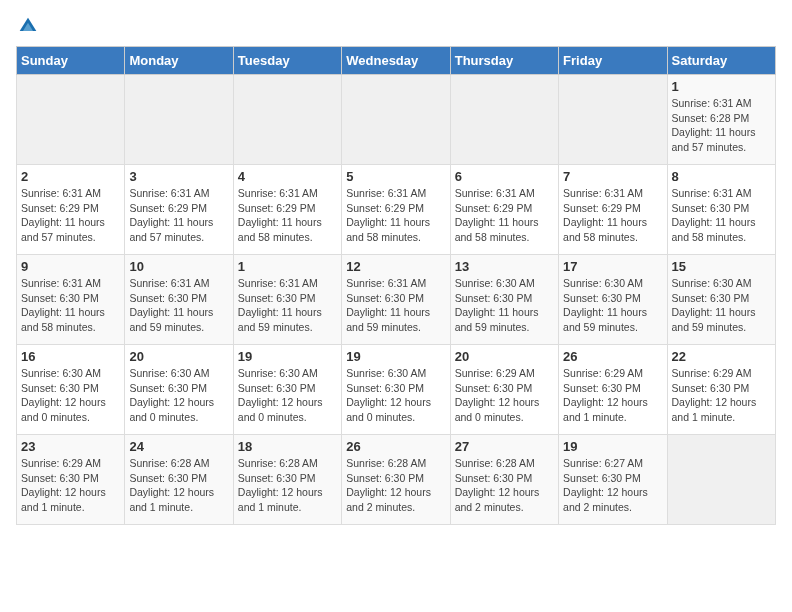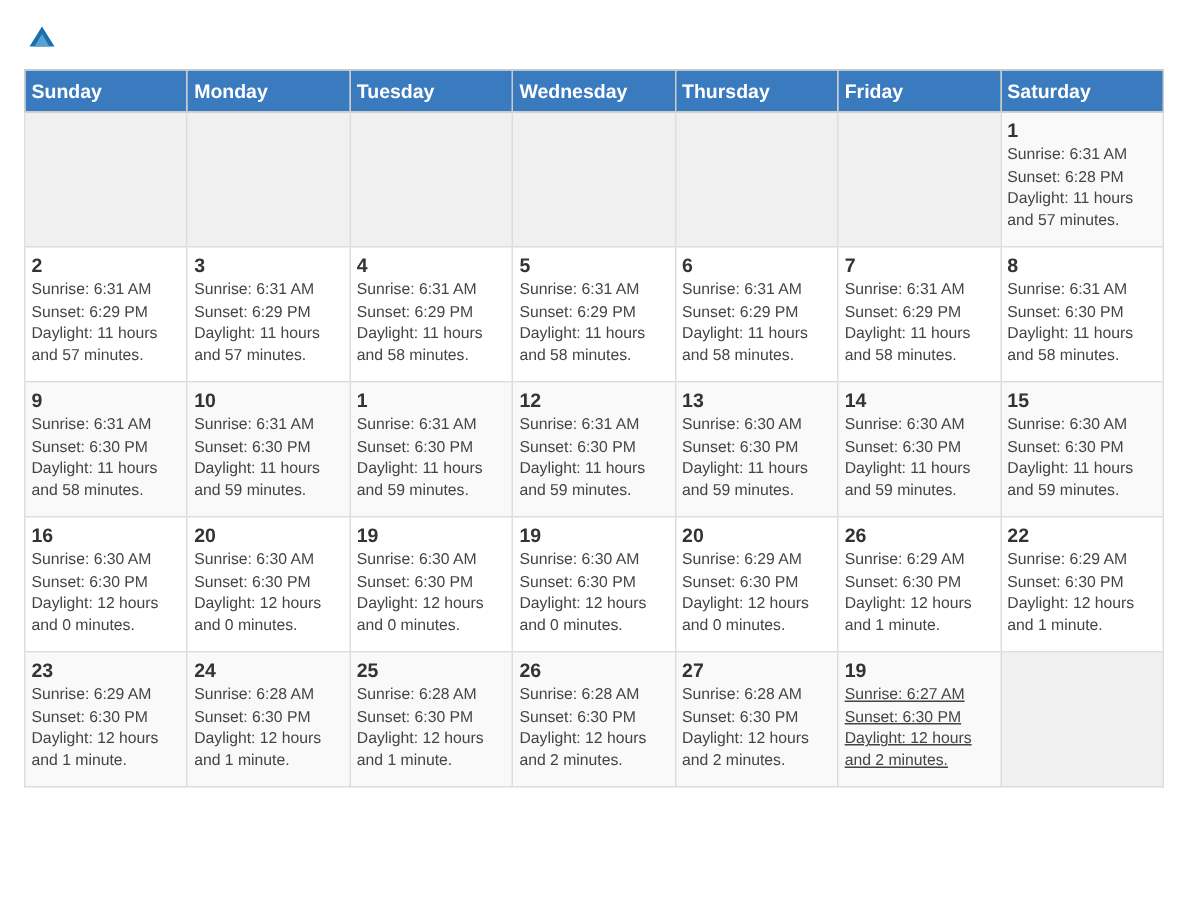--- a/index.html
+++ b/index.html
@@ -215,21 +215,21 @@
 Sunset: 6:30 PM
 Daylight: 11 hours and 59 minutes.</div>
         </td>
         <td>
           <span class="day-num">13</span>
           <div class="day-info" style="white-space: pre-line;">Sunrise: 6:30 AM
 Sunset: 6:30 PM
 Daylight: 11 hours and 59 minutes.</div>
         </td>
         <td>
-          <span class="day-num">14</span>
+          <span class="day-num">17</span>
           <div class="day-info" style="white-space: pre-line;">Sunrise: 6:30 AM
 Sunset: 6:30 PM
 Daylight: 11 hours and 59 minutes.</div>
         </td>
         <td>
           <span class="day-num">15</span>
           <div class="day-info" style="white-space: pre-line;">Sunrise: 6:30 AM
 Sunset: 6:30 PM
 Daylight: 11 hours and 59 minutes.</div>
         </td>
@@ -285,39 +285,39 @@
 Sunset: 6:30 PM
 Daylight: 12 hours and 1 minute.</div>
         </td>
         <td>
           <span class="day-num">24</span>
           <div class="day-info" style="white-space: pre-line;">Sunrise: 6:28 AM
 Sunset: 6:30 PM
 Daylight: 12 hours and 1 minute.</div>
         </td>
         <td>
-          <span class="day-num">25</span>
+          <span class="day-num">18</span>
           <div class="day-info" style="white-space: pre-line;">Sunrise: 6:28 AM
 Sunset: 6:30 PM
 Daylight: 12 hours and 1 minute.</div>
         </td>
         <td>
           <span class="day-num">26</span>
           <div class="day-info" style="white-space: pre-line;">Sunrise: 6:28 AM
 Sunset: 6:30 PM
 Daylight: 12 hours and 2 minutes.</div>
         </td>
         <td>
           <span class="day-num">27</span>
           <div class="day-info" style="white-space: pre-line;">Sunrise: 6:28 AM
 Sunset: 6:30 PM
 Daylight: 12 hours and 2 minutes.</div>
         </td>
         <td>
           <span class="day-num">19</span>
-          <div class="day-info" style="white-space: pre-line; text-decoration: underline;">Sunrise: 6:27 AM
+          <div class="day-info" style="white-space: pre-line;">Sunrise: 6:27 AM
 Sunset: 6:30 PM
 Daylight: 12 hours and 2 minutes.</div>
         </td>
         <td class="empty"></td>
       </tr>
     </tbody>
 </table>
 
 </body></html>

